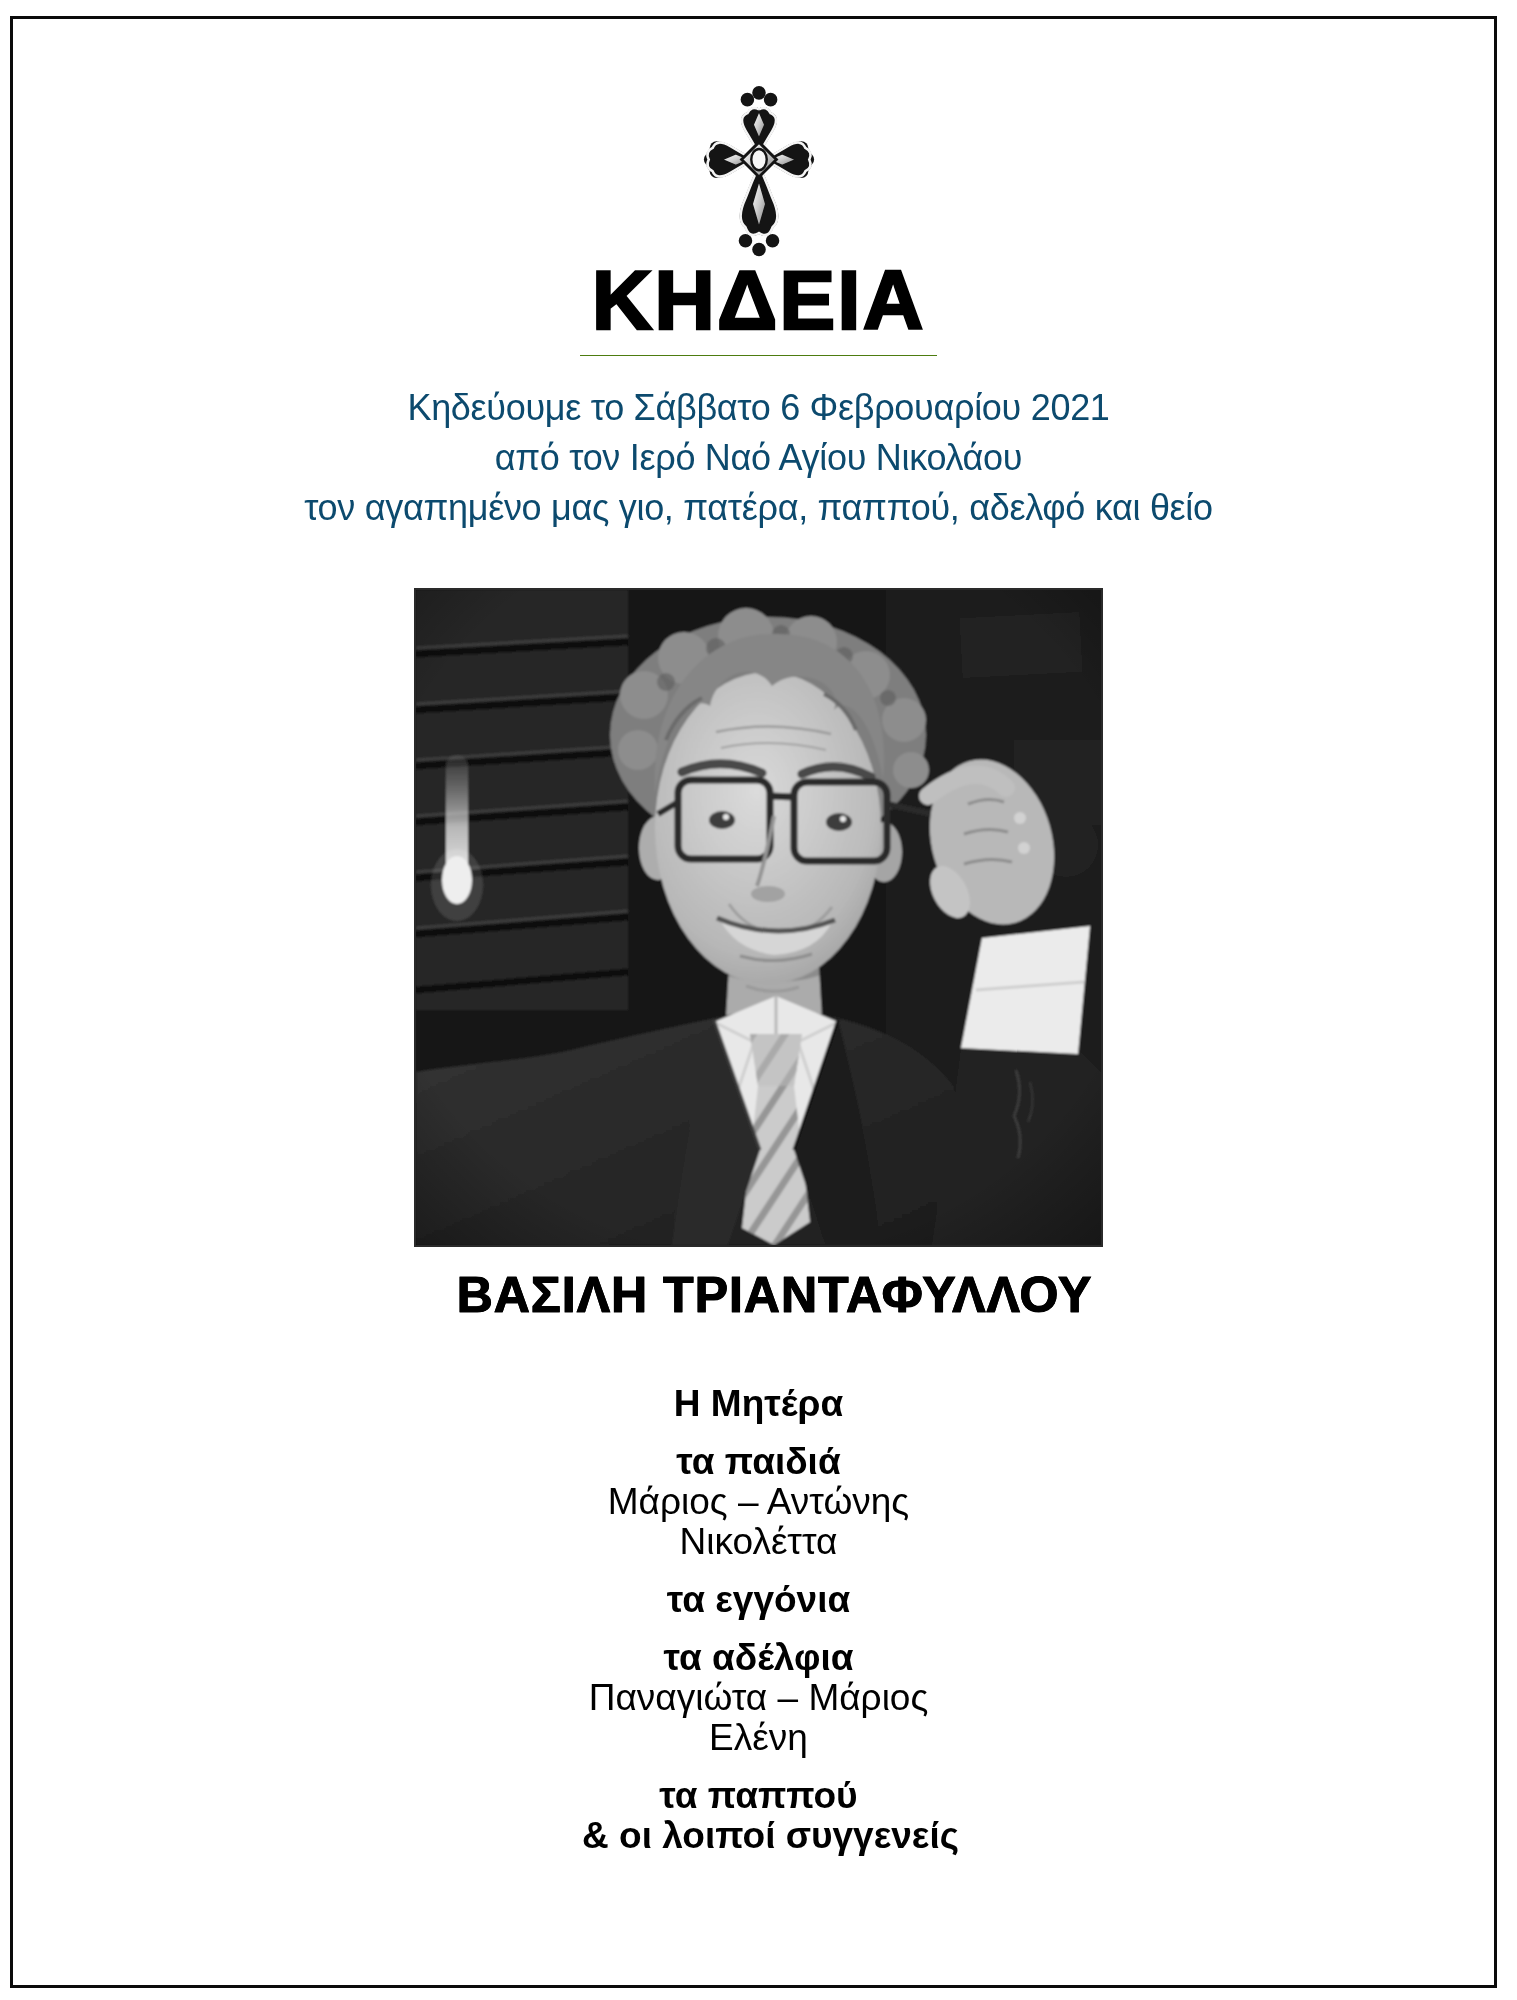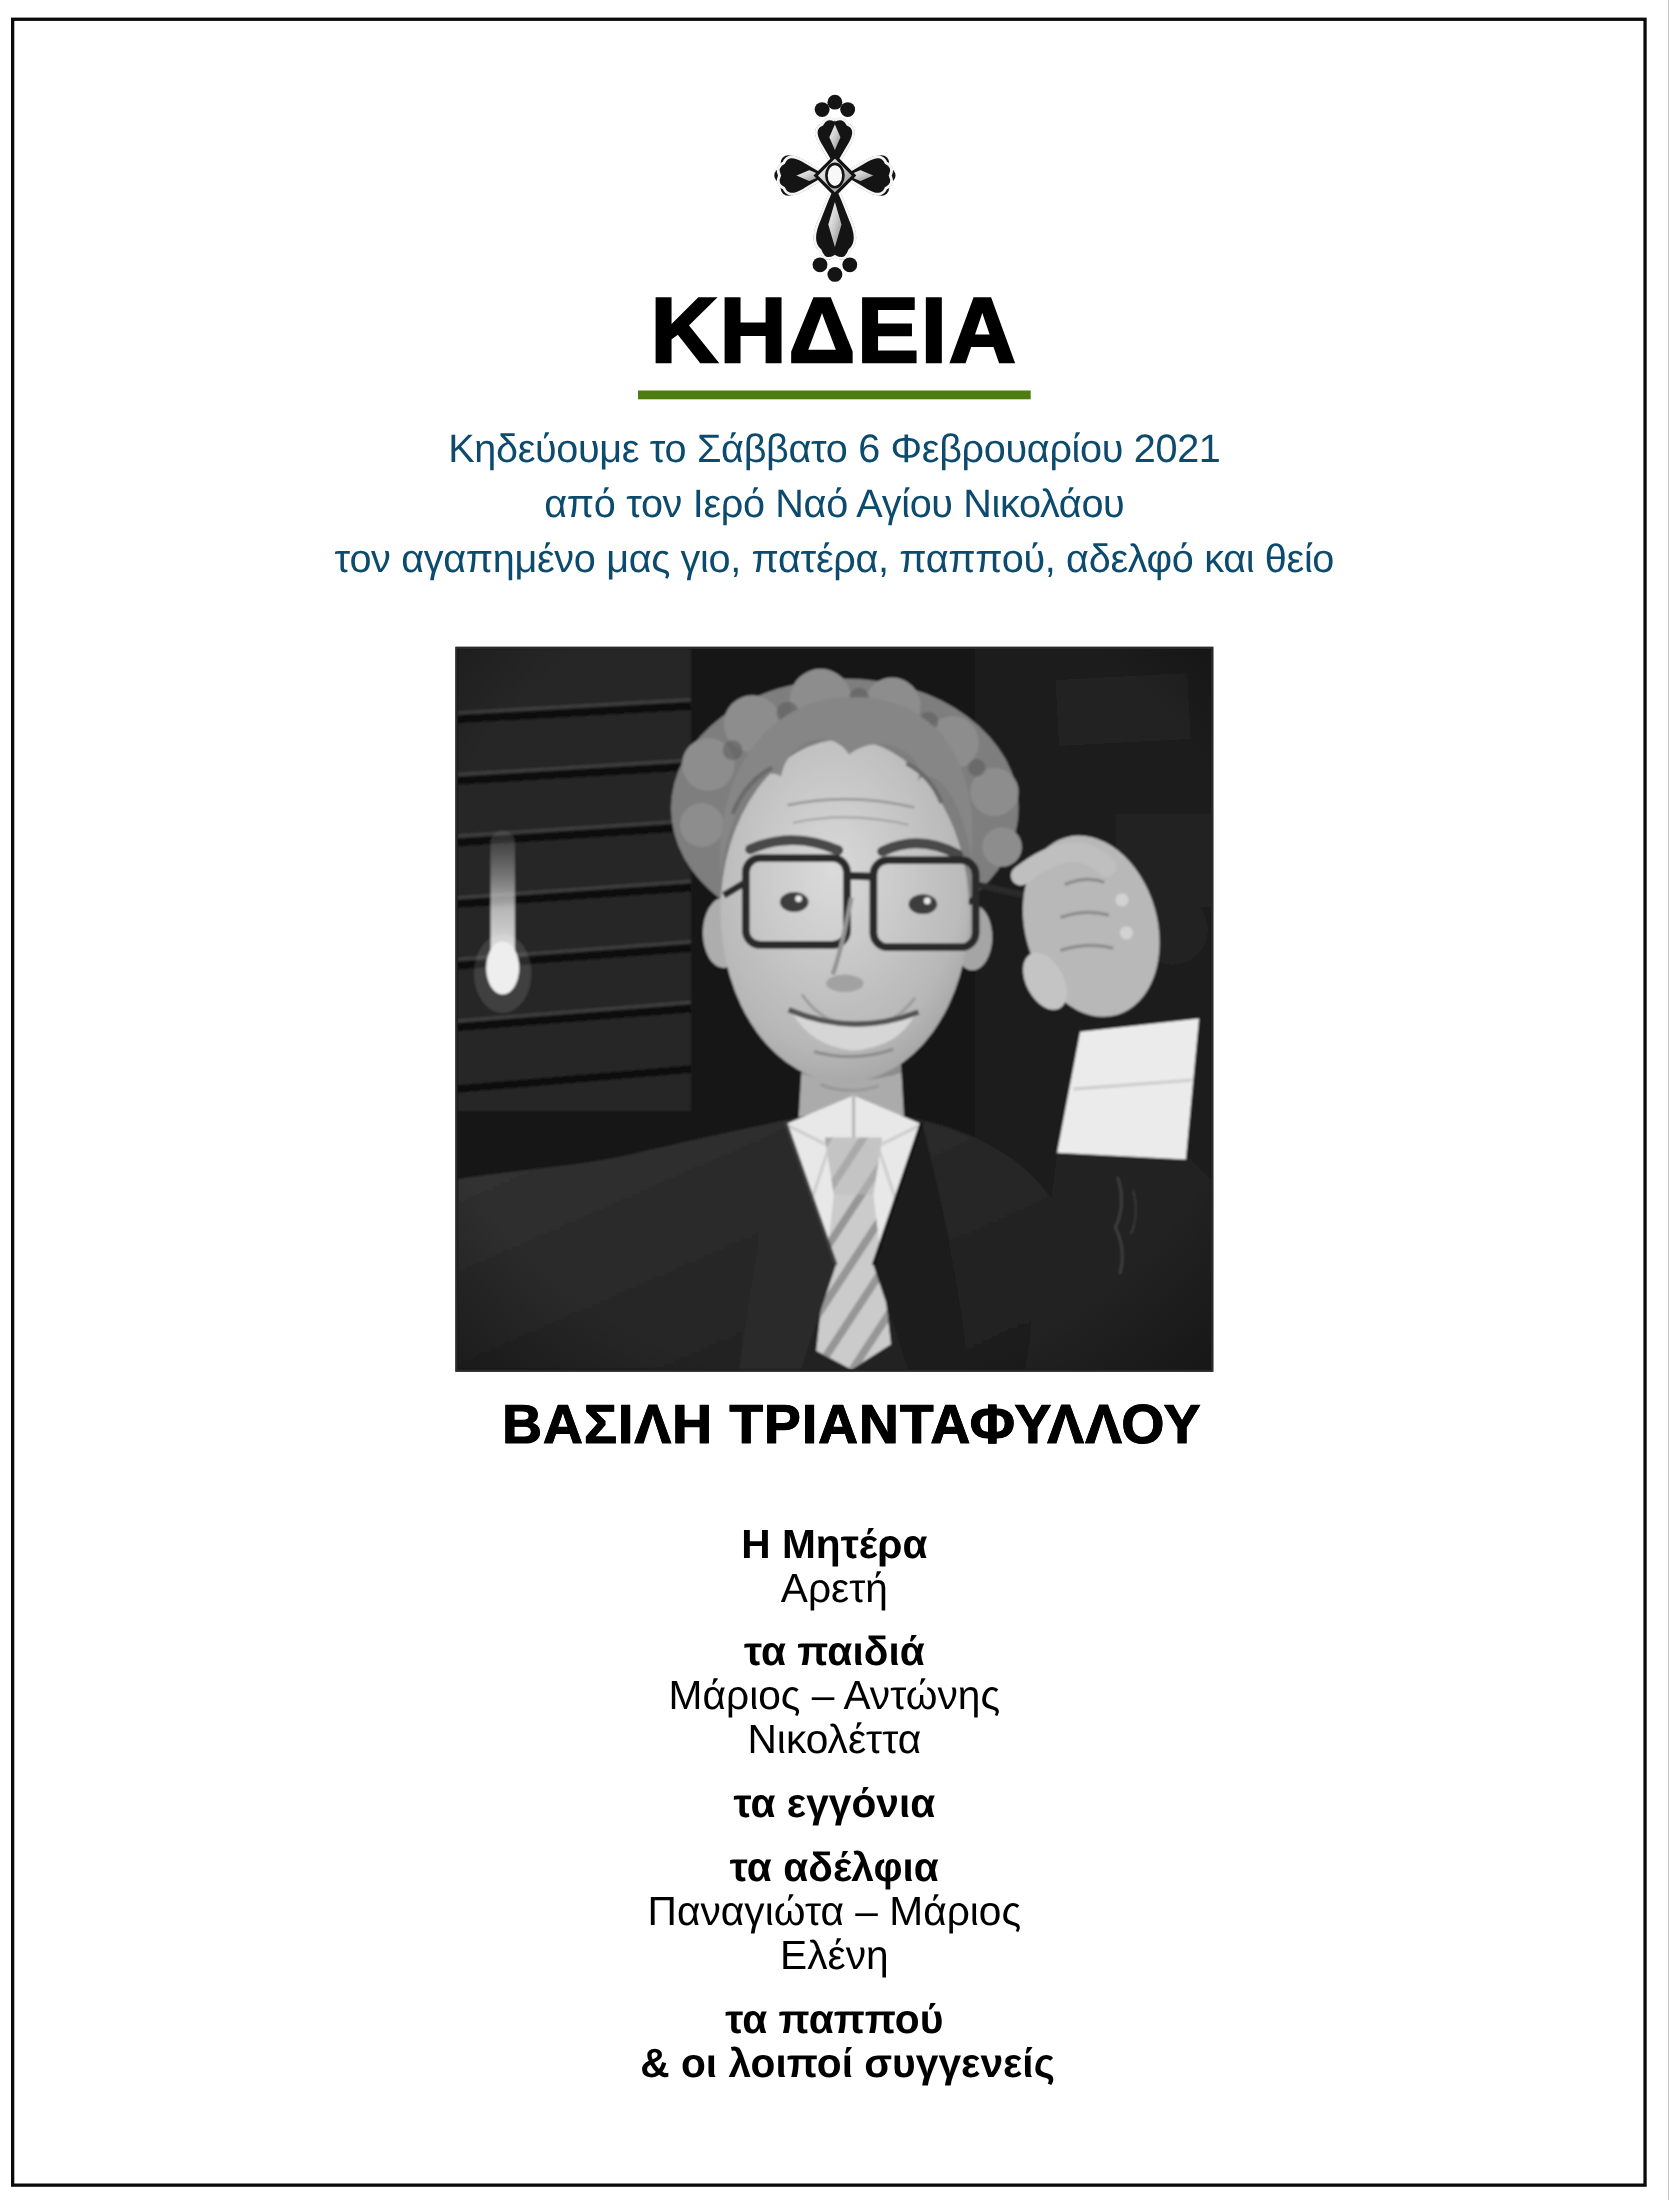--- a/index.html
+++ b/index.html
@@ -12,21 +12,21 @@
     position:absolute;left:10px;top:16px;right:20px;bottom:12px;
     border:3px solid #0a0a0a;pointer-events:none;
   }
   .cross-wrap{position:absolute;top:84px;left:0;width:100%;text-align:center;}
   .cross-wrap svg{width:116px;height:184px;}
   .title-wrap{position:absolute;top:256px;left:0;width:100%;text-align:center;}
   .title-inner{
     display:inline-block;font-size:84px;line-height:1.06;font-weight:900;
     letter-spacing:2px;-webkit-text-stroke:2.4px #000;
     text-shadow:0.6px 0 #000,-0.6px 0 #000;
-    border-bottom:8px solid #4d7c0f;padding:0 12px 10px 12px;
+    border-bottom:1px solid #4d7c0f;padding:0 12px 10px 12px;
   }
   .intro{
     position:absolute;top:383px;left:0;width:100%;text-align:center;
     font-size:36px;line-height:50px;letter-spacing:-0.3px;color:#0c4a6e;
   }
   .photo{
     position:absolute;top:588px;left:414px;width:685px;height:655px;
     border:2px solid #2a2a2a;box-sizing:content-box;background:#161616;
   }
   .photo svg{display:block;width:685px;height:655px;}
@@ -285,21 +285,20 @@
 
       <rect x="0" y="0" width="685" height="655" fill="url(#vign)"></rect>
     </svg>
   </div>
 
   <div class="name-wrap">ΒΑΣΙΛΗ ΤΡΙΑΝΤΑΦΥΛΛΟΥ</div>
 
   <div class="family">
     <div class="section">
       <div class="header">Η Μητέρα</div>
-      <div>Αρετή</div>
     </div>
     <div class="section">
       <div class="header">τα παιδιά</div>
       <div>Μάριος – Αντώνης</div>
       <div>Νικολέττα</div>
     </div>
     <div class="section">
       <div class="header">τα εγγόνια</div>
     </div>
     <div class="section">

